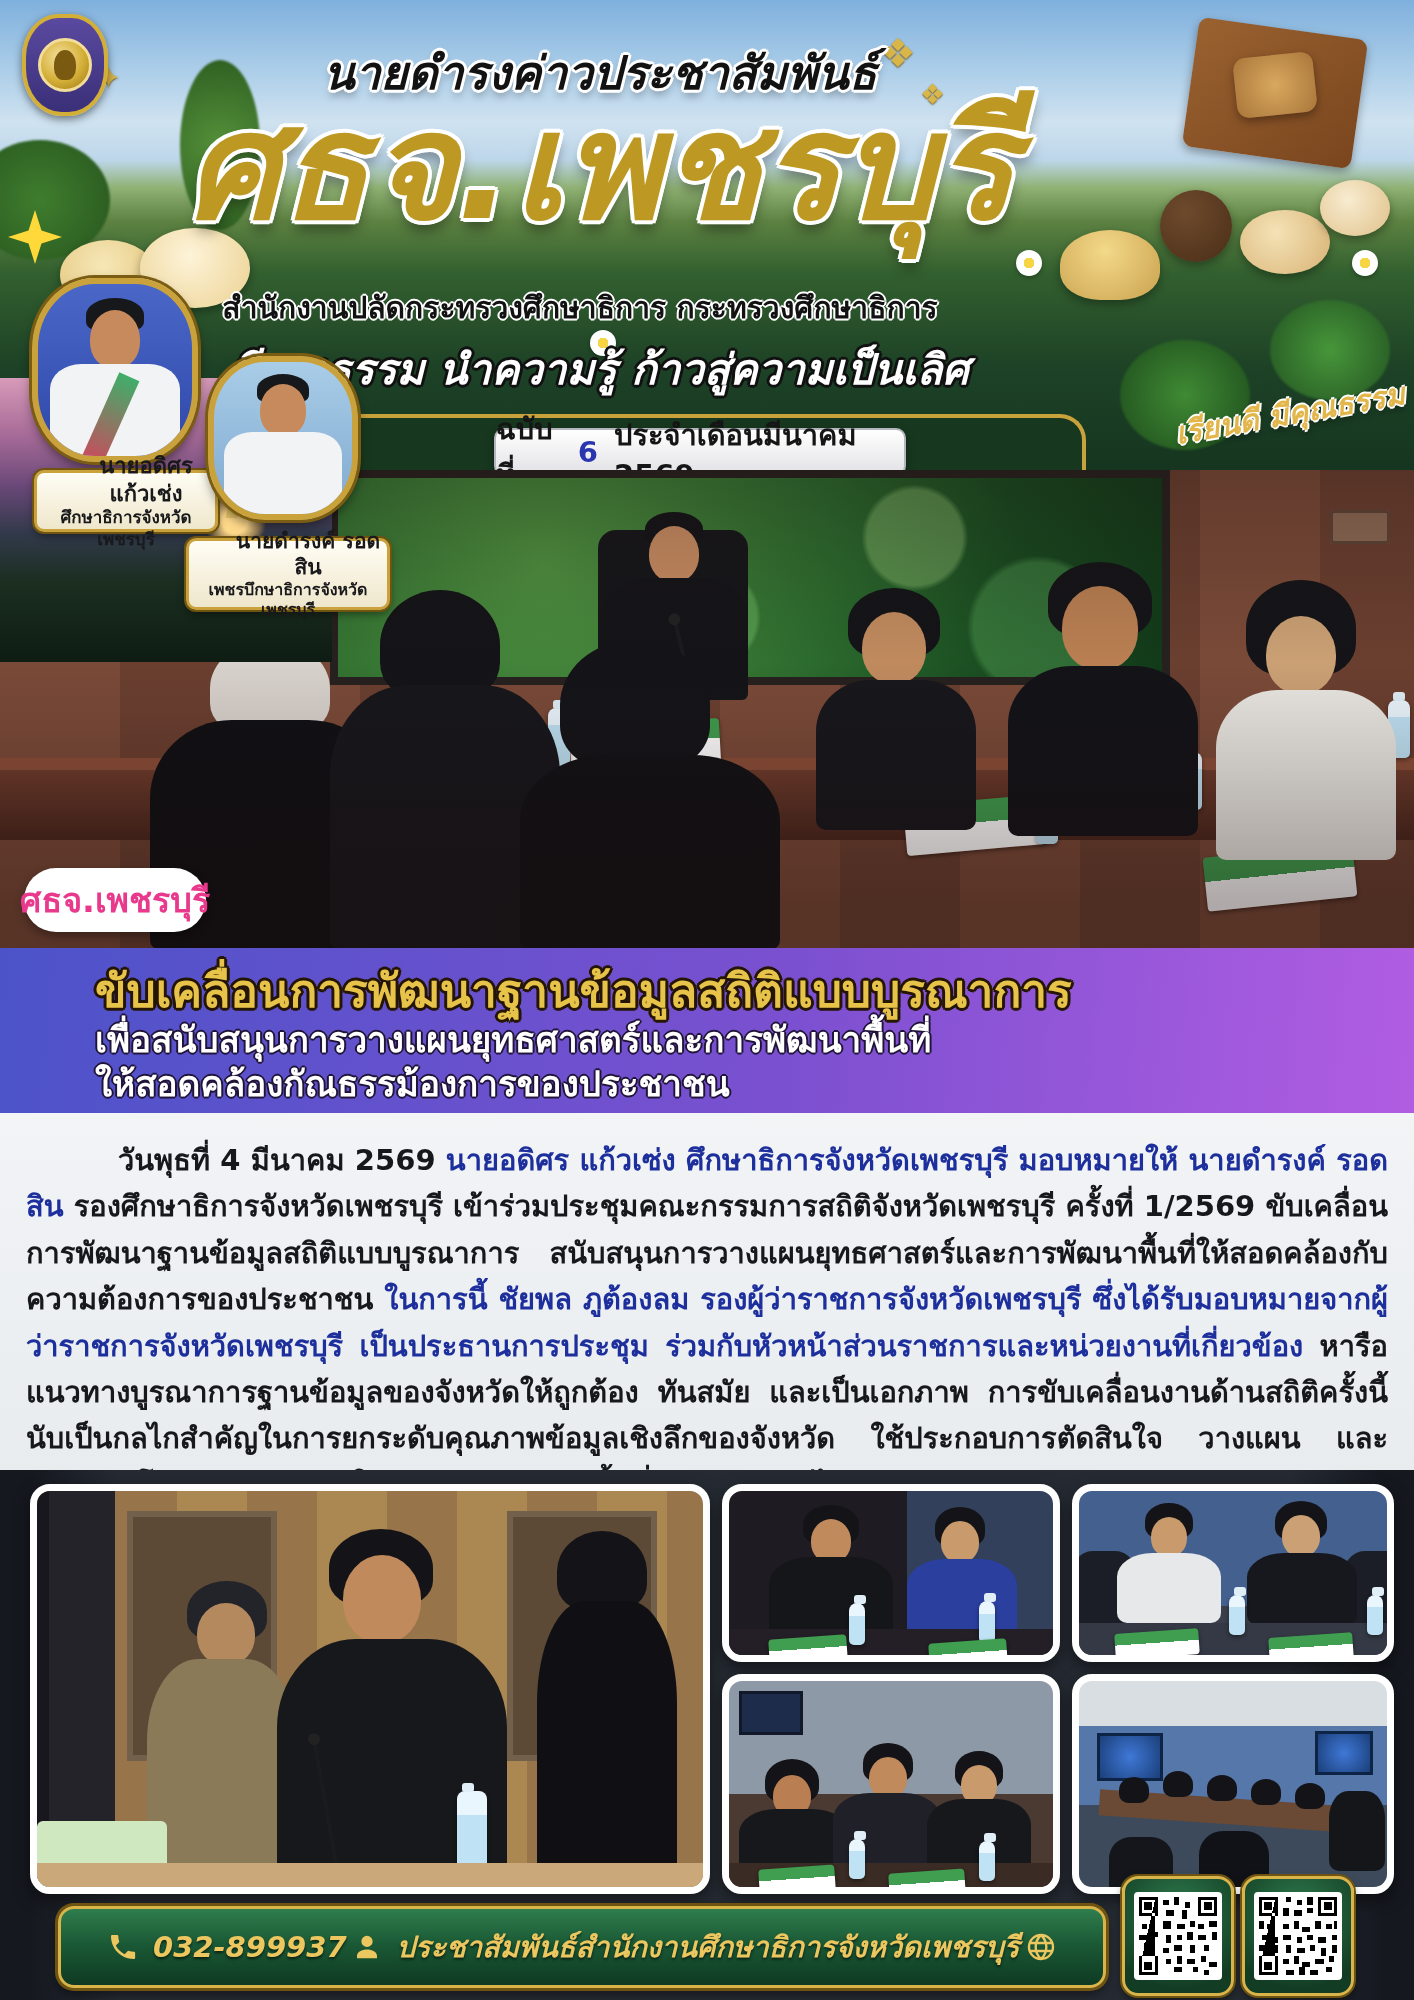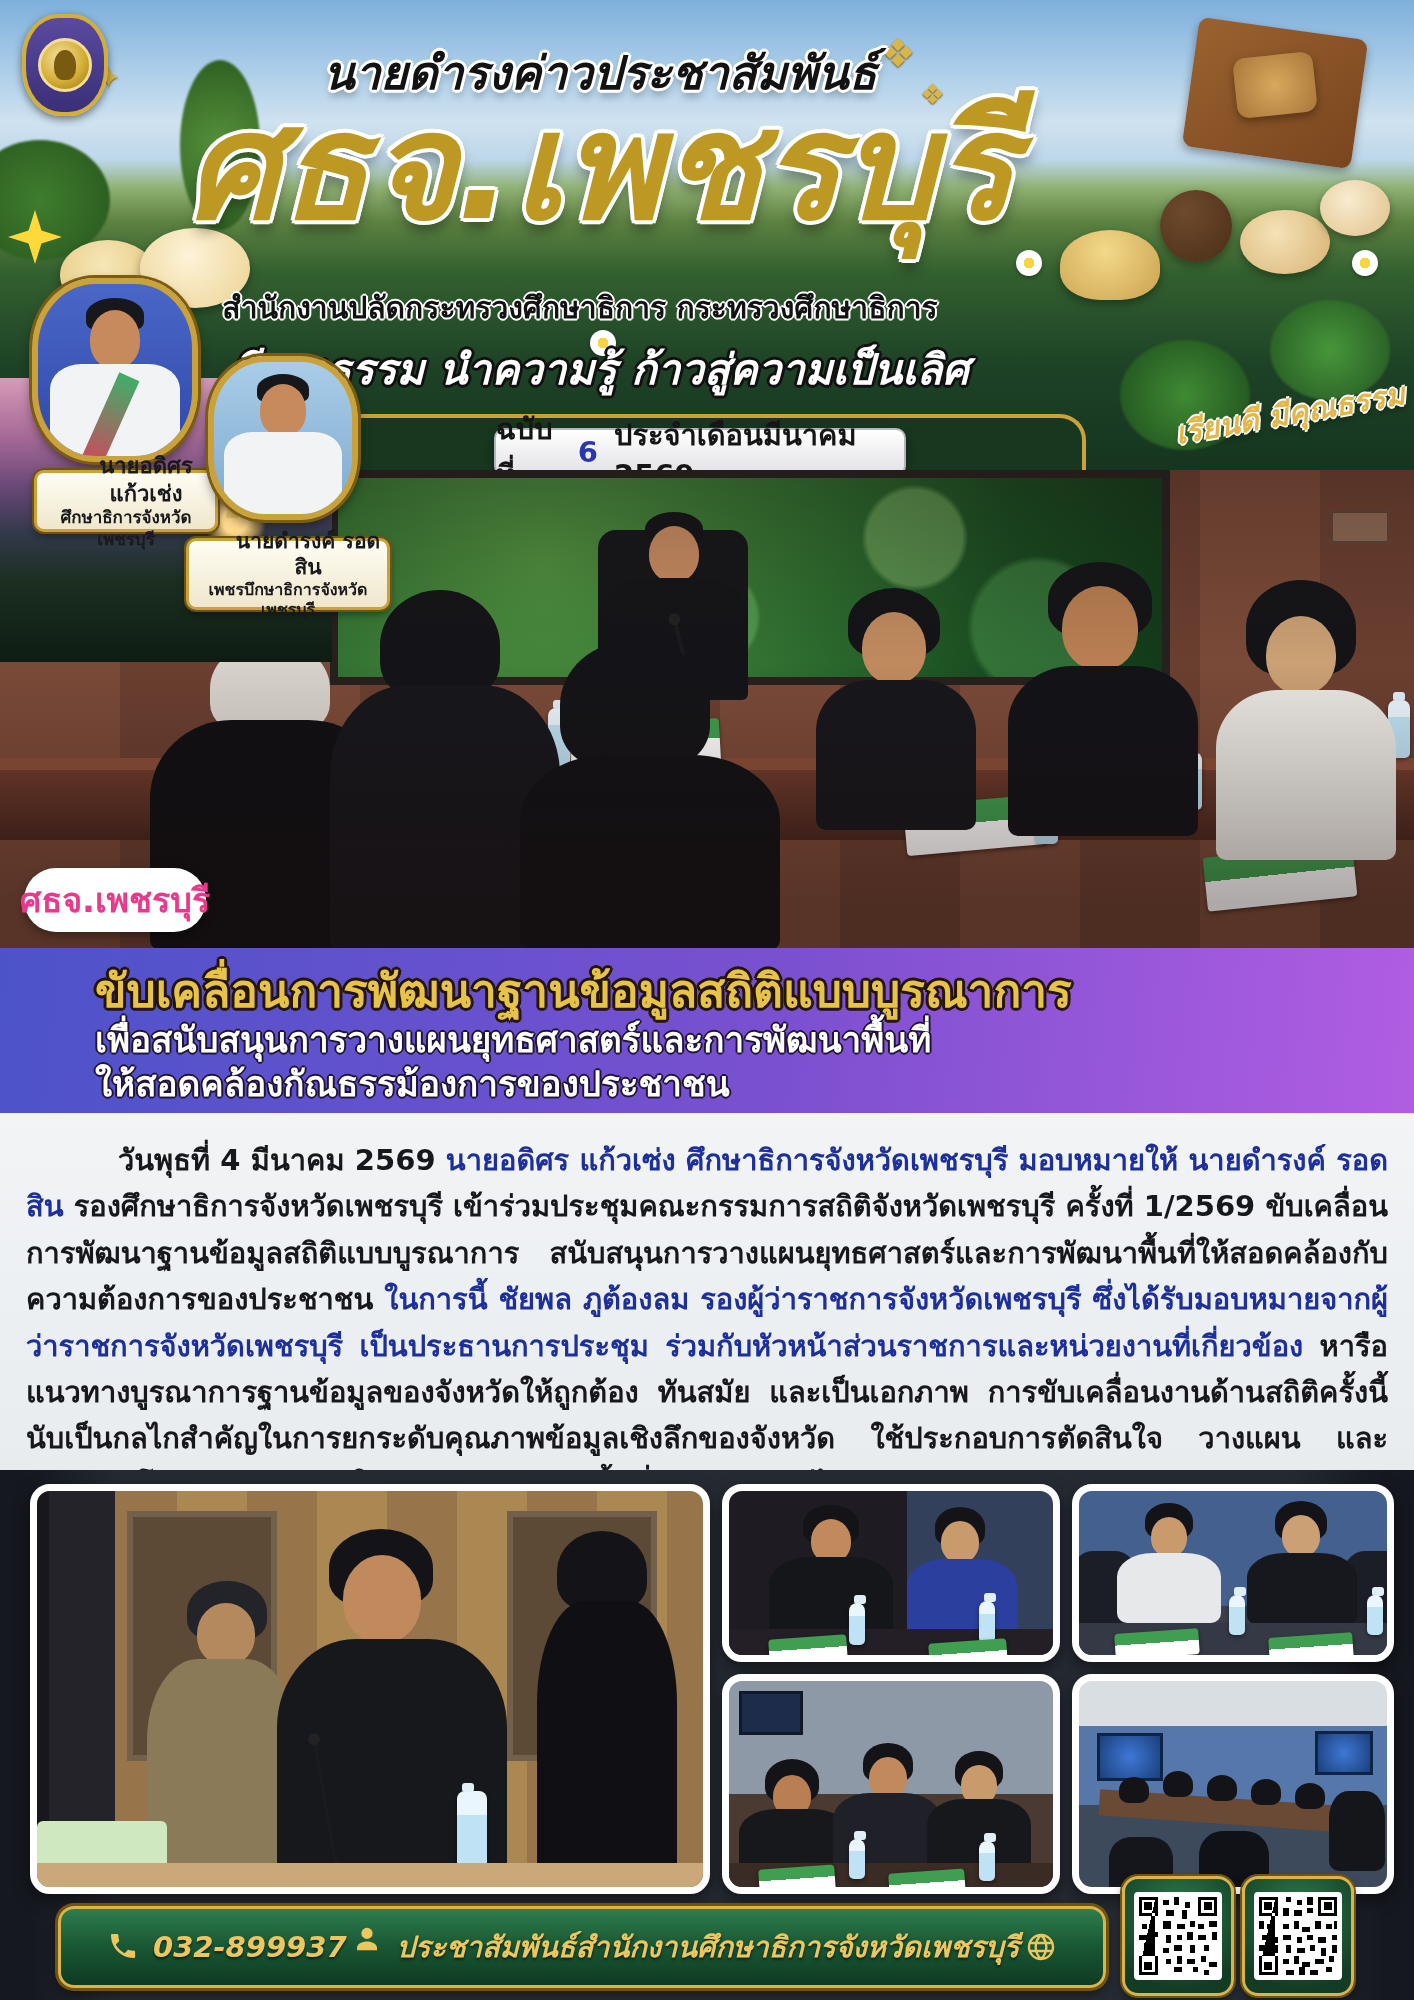--- a/index.html
+++ b/index.html
@@ -100,21 +100,21 @@
   
   .grid-bg{left:0;top:1470px;width:1414px;height:530px;background:linear-gradient(90deg,#15181f 0 30px,#262b33 120px 1290px,#15181f 1384px);}
   .ph{position:absolute;border:7px solid #fff;border-radius:20px;overflow:hidden;box-shadow:0 6px 16px rgba(0,0,0,.5);}
   .wood{background:repeating-linear-gradient(90deg,#ab8751 0 70px,#97744a 70px 140px);}
   .curtain{position:absolute;background:linear-gradient(90deg,#17171d 0 12px,#232329 12px 24px);}
 
   
   .footerbar{left:58px;top:1906px;width:1048px;height:82px;border-radius:16px;border:3px solid #d9b44a;
     background:linear-gradient(180deg,#2f7d4d 0%,#1b5a36 45%,#0e3a22 100%);box-shadow:0 0 0 3px #6e5410,0 6px 12px rgba(0,0,0,.5);
     display:flex;align-items:center;justify-content:space-between;padding:0 46px;}
-  .fitem{display:flex;align-items:flex-start;gap:14px;color:#ecc75f;font-weight:800;font-size:29px;font-style:italic;
+  .fitem{display:flex;align-items:center;gap:14px;color:#ecc75f;font-weight:800;font-size:29px;font-style:italic;
     text-shadow:0 2px 3px rgba(0,0,0,.6);}
   .fitem svg{display:block;}
   .qrbox{position:absolute;top:1876px;width:112px;height:120px;border:3px solid #d9b44a;border-radius:16px;
     background:radial-gradient(circle at 50% 30%,#2f7d4d,#123c24 80%);box-shadow:0 0 0 2px #6e5410,0 5px 10px rgba(0,0,0,.5);
     display:flex;align-items:center;justify-content:center;}
   .qr{width:88px;height:88px;background:#fff;border-radius:4px;padding:5px;}
 </style>
 </head>
 <body>
 

